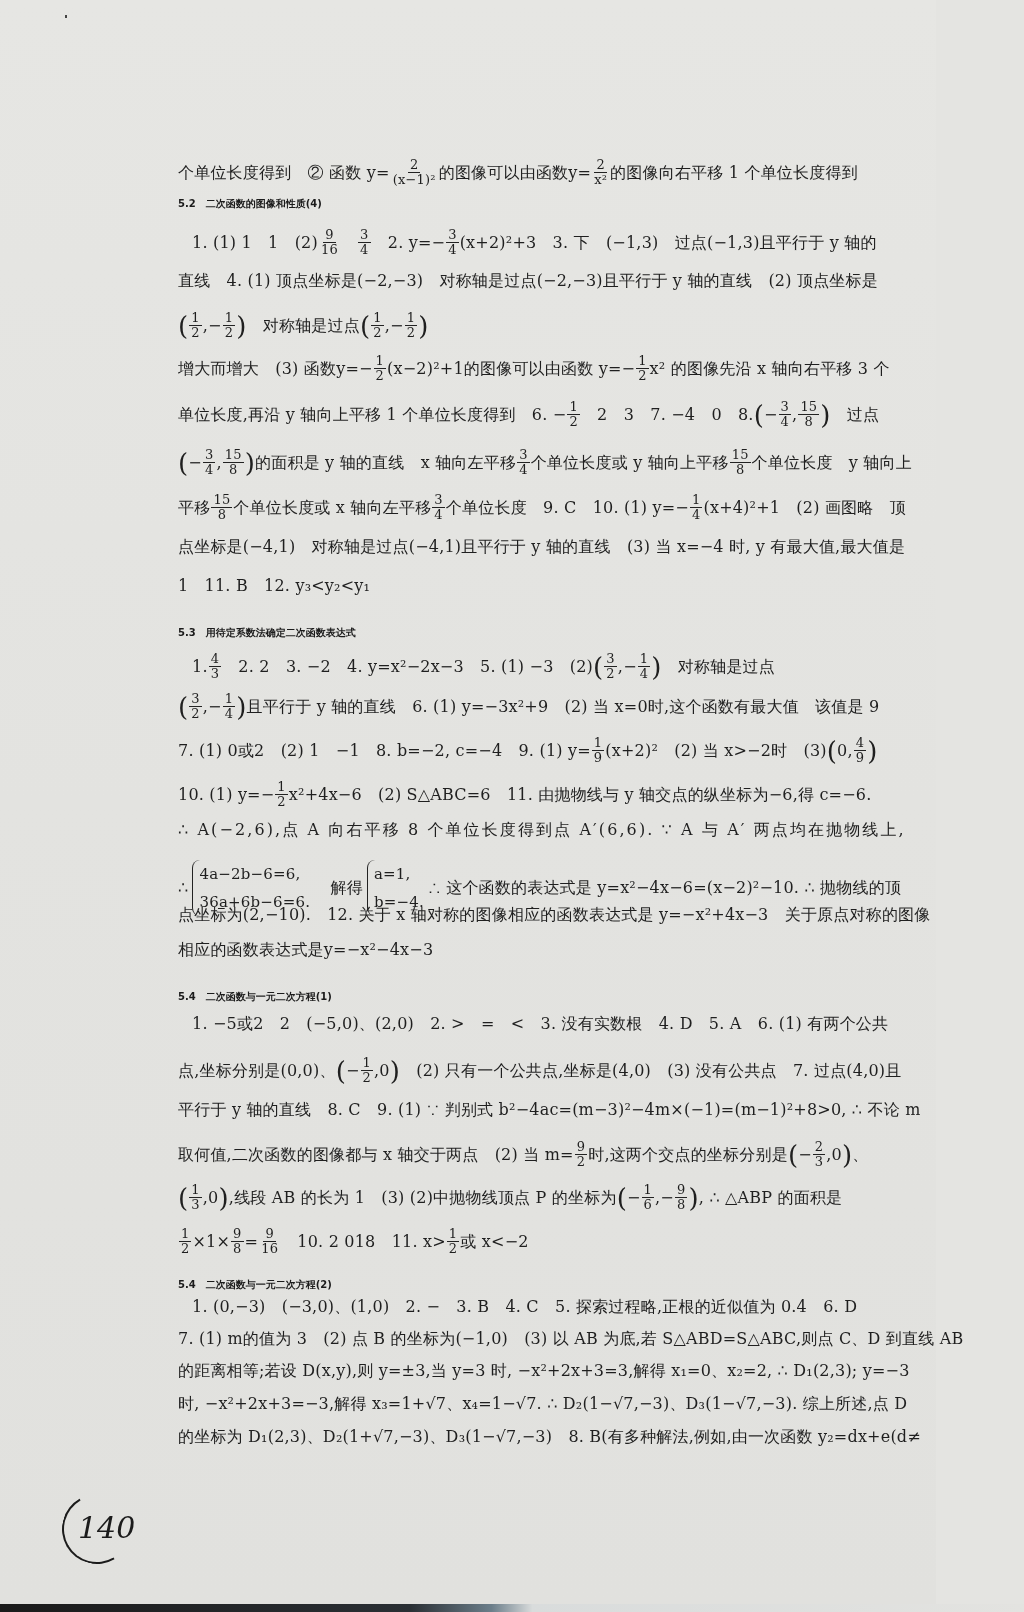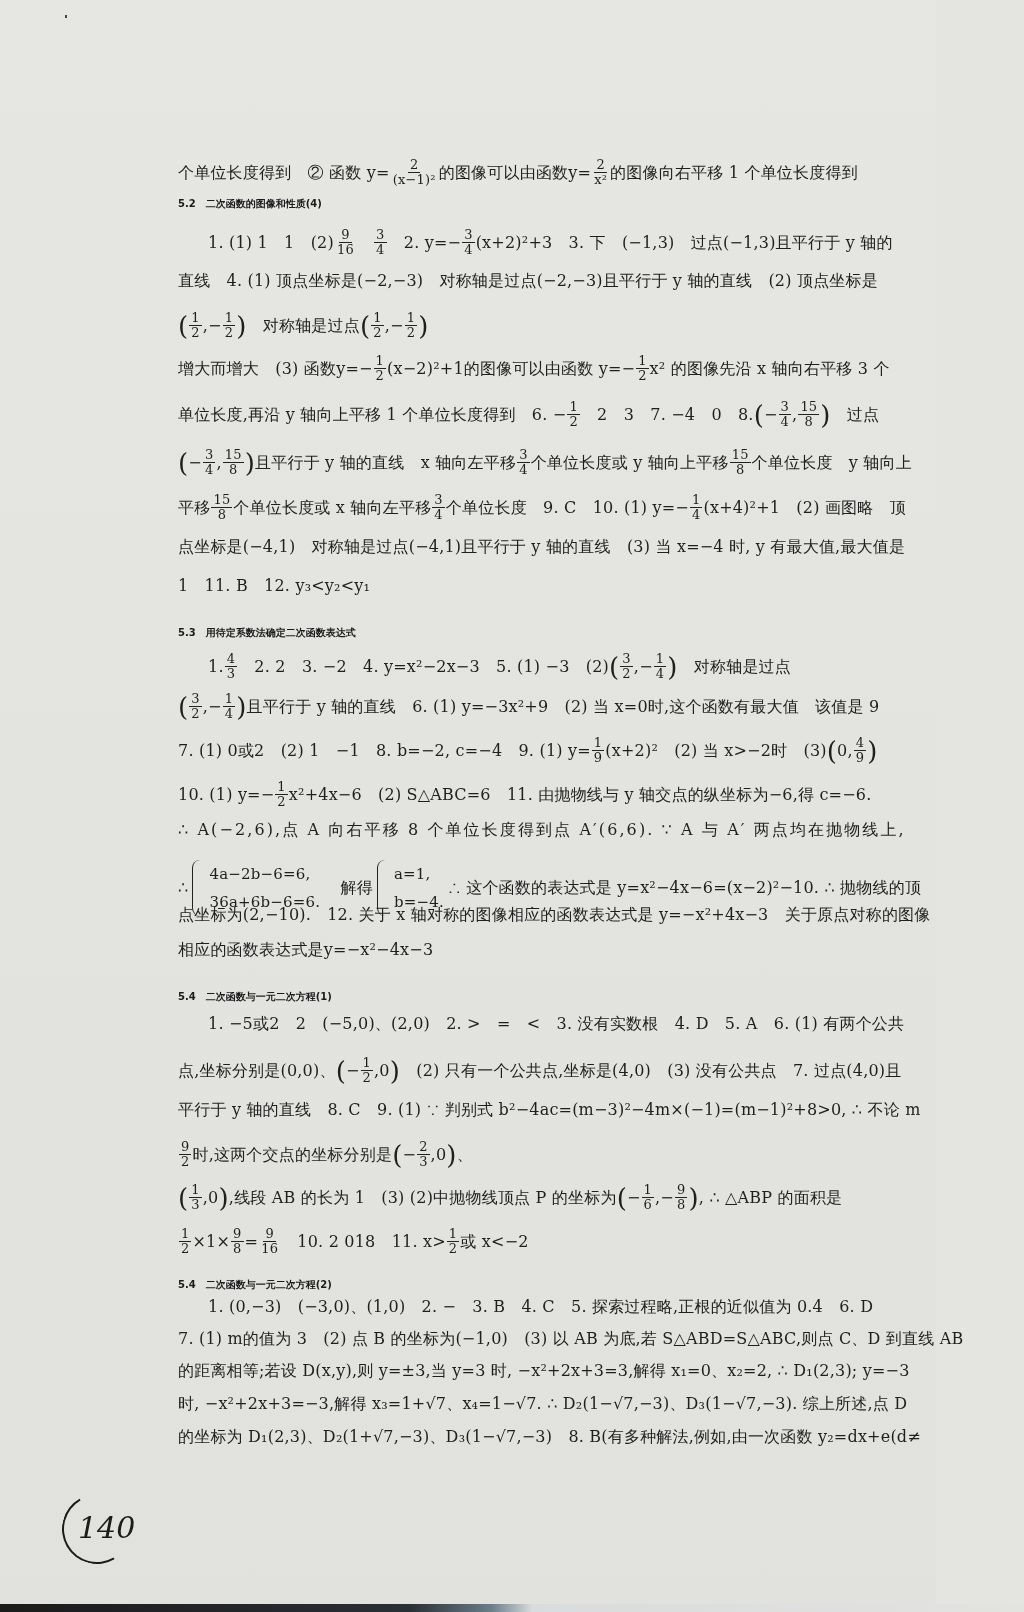--- a/index.html
+++ b/index.html
@@ -15,38 +15,38 @@
   }
   .bottom-strip {
     position: absolute; left: 0; top: 1604px; width: 1024px; height: 8px;
     background: linear-gradient(90deg, #1a1a1a 0%, #2a2f34 40%, #6b7e8a 48%, #d9dcdc 52%, #e3e3e0 100%);
   }
   .line {
     position: absolute; left: 178px; white-space: nowrap;
     font-size: 16px; line-height: 20px; letter-spacing: 0.2px;
     display: flex; align-items: center;
   }
-  .line.indent { left: 208px; justify-content: center; }
+  .line.indent { left: 192px; justify-content: center; }
   .line.wide { letter-spacing: 2.1px; justify-content: center; }
   .sec {
     position: absolute; left: 178px; white-space: nowrap;
     font-family: "DejaVu Sans", "Liberation Sans", sans-serif;
     font-weight: bold; font-size: 10px; line-height: 20px; color: #1b1b1b;
   }
   .seg { display: inline-block; }
   .frac {
     display: inline-flex; flex-direction: column; align-items: center;
     vertical-align: middle; font-size: 13px; line-height: 14px; margin: 0 1px;
   }
   .frac .num { border-bottom: 1px solid #222; padding: 0 2px; }
   .frac .den { padding: 0 2px; }
   .big-paren { font-size: 26px; line-height: 20px; font-weight: 300; }
   .brace-block {
     display: inline-flex; flex-direction: column; border-left: 1.5px solid #222;
-    border-radius: 8px 0 0 8px; padding-left: 16px; margin: 0 4px; font-size: 15px; line-height: 28px;
+    border-radius: 8px 0 0 8px; padding-left: 6px; margin: 0 4px; font-size: 15px; line-height: 28px;
   }
   .pagenum {
     position: absolute; left: 62px; top: 1494px; width: 70px; height: 70px;
   }
   .pagenum .arc {
     position: absolute; left: 0; top: 0; width: 66px; height: 66px;
     border: 2px solid #1b1b1b; border-radius: 50%;
     border-top-color: transparent; border-right-color: transparent;
     transform: rotate(15deg);
   }
@@ -164,21 +164,21 @@
         <span class="frac">
           <span class="num">3</span>
           <span class="den">4</span>
         </span>
         <span class="seg">,</span>
         <span class="frac">
           <span class="num">15</span>
           <span class="den">8</span>
         </span>
         <span class="big-paren">)</span>
-        <span class="seg">且平行于 y 轴的直线　x 轴向左平移</span>
+        <span class="seg">的面积是 y 轴的直线　x 轴向左平移</span>
         <span class="frac">
           <span class="num">3</span>
           <span class="den">4</span>
         </span>
         <span class="seg">个单位长度或 y 轴向上平移</span>
         <span class="frac">
           <span class="num">15</span>
           <span class="den">8</span>
         </span>
         <span class="seg">个单位长度　y 轴向上</span>
@@ -300,20 +300,21 @@
           <span class="den">2</span>
         </span>
         <span class="seg">,0</span>
         <span class="big-paren">)</span>
         <span class="seg">　(2) 只有一个公共点,坐标是(4,0)　(3) 没有公共点　7. 过点(4,0)且</span>
       </div>
       <div class="line" style="top: 1100px;">
         <span class="seg">平行于 y 轴的直线　8. C　9. (1) ∵ 判别式 b²−4ac=(m−3)²−4m×(−1)=(m−1)²+8&gt;0, ∴ 不论 m</span>
       </div>
       <div class="line" style="top: 1140px;">
+        <span class="seg">取何值,二次函数的图像都与 x 轴交于两点　(2) 当 m=</span>
         <span class="frac">
           <span class="num">9</span>
           <span class="den">2</span>
         </span>
         <span class="seg">时,这两个交点的坐标分别是</span>
         <span class="big-paren">(</span>
         <span class="seg">−</span>
         <span class="frac">
           <span class="num">2</span>
           <span class="den">3</span>

